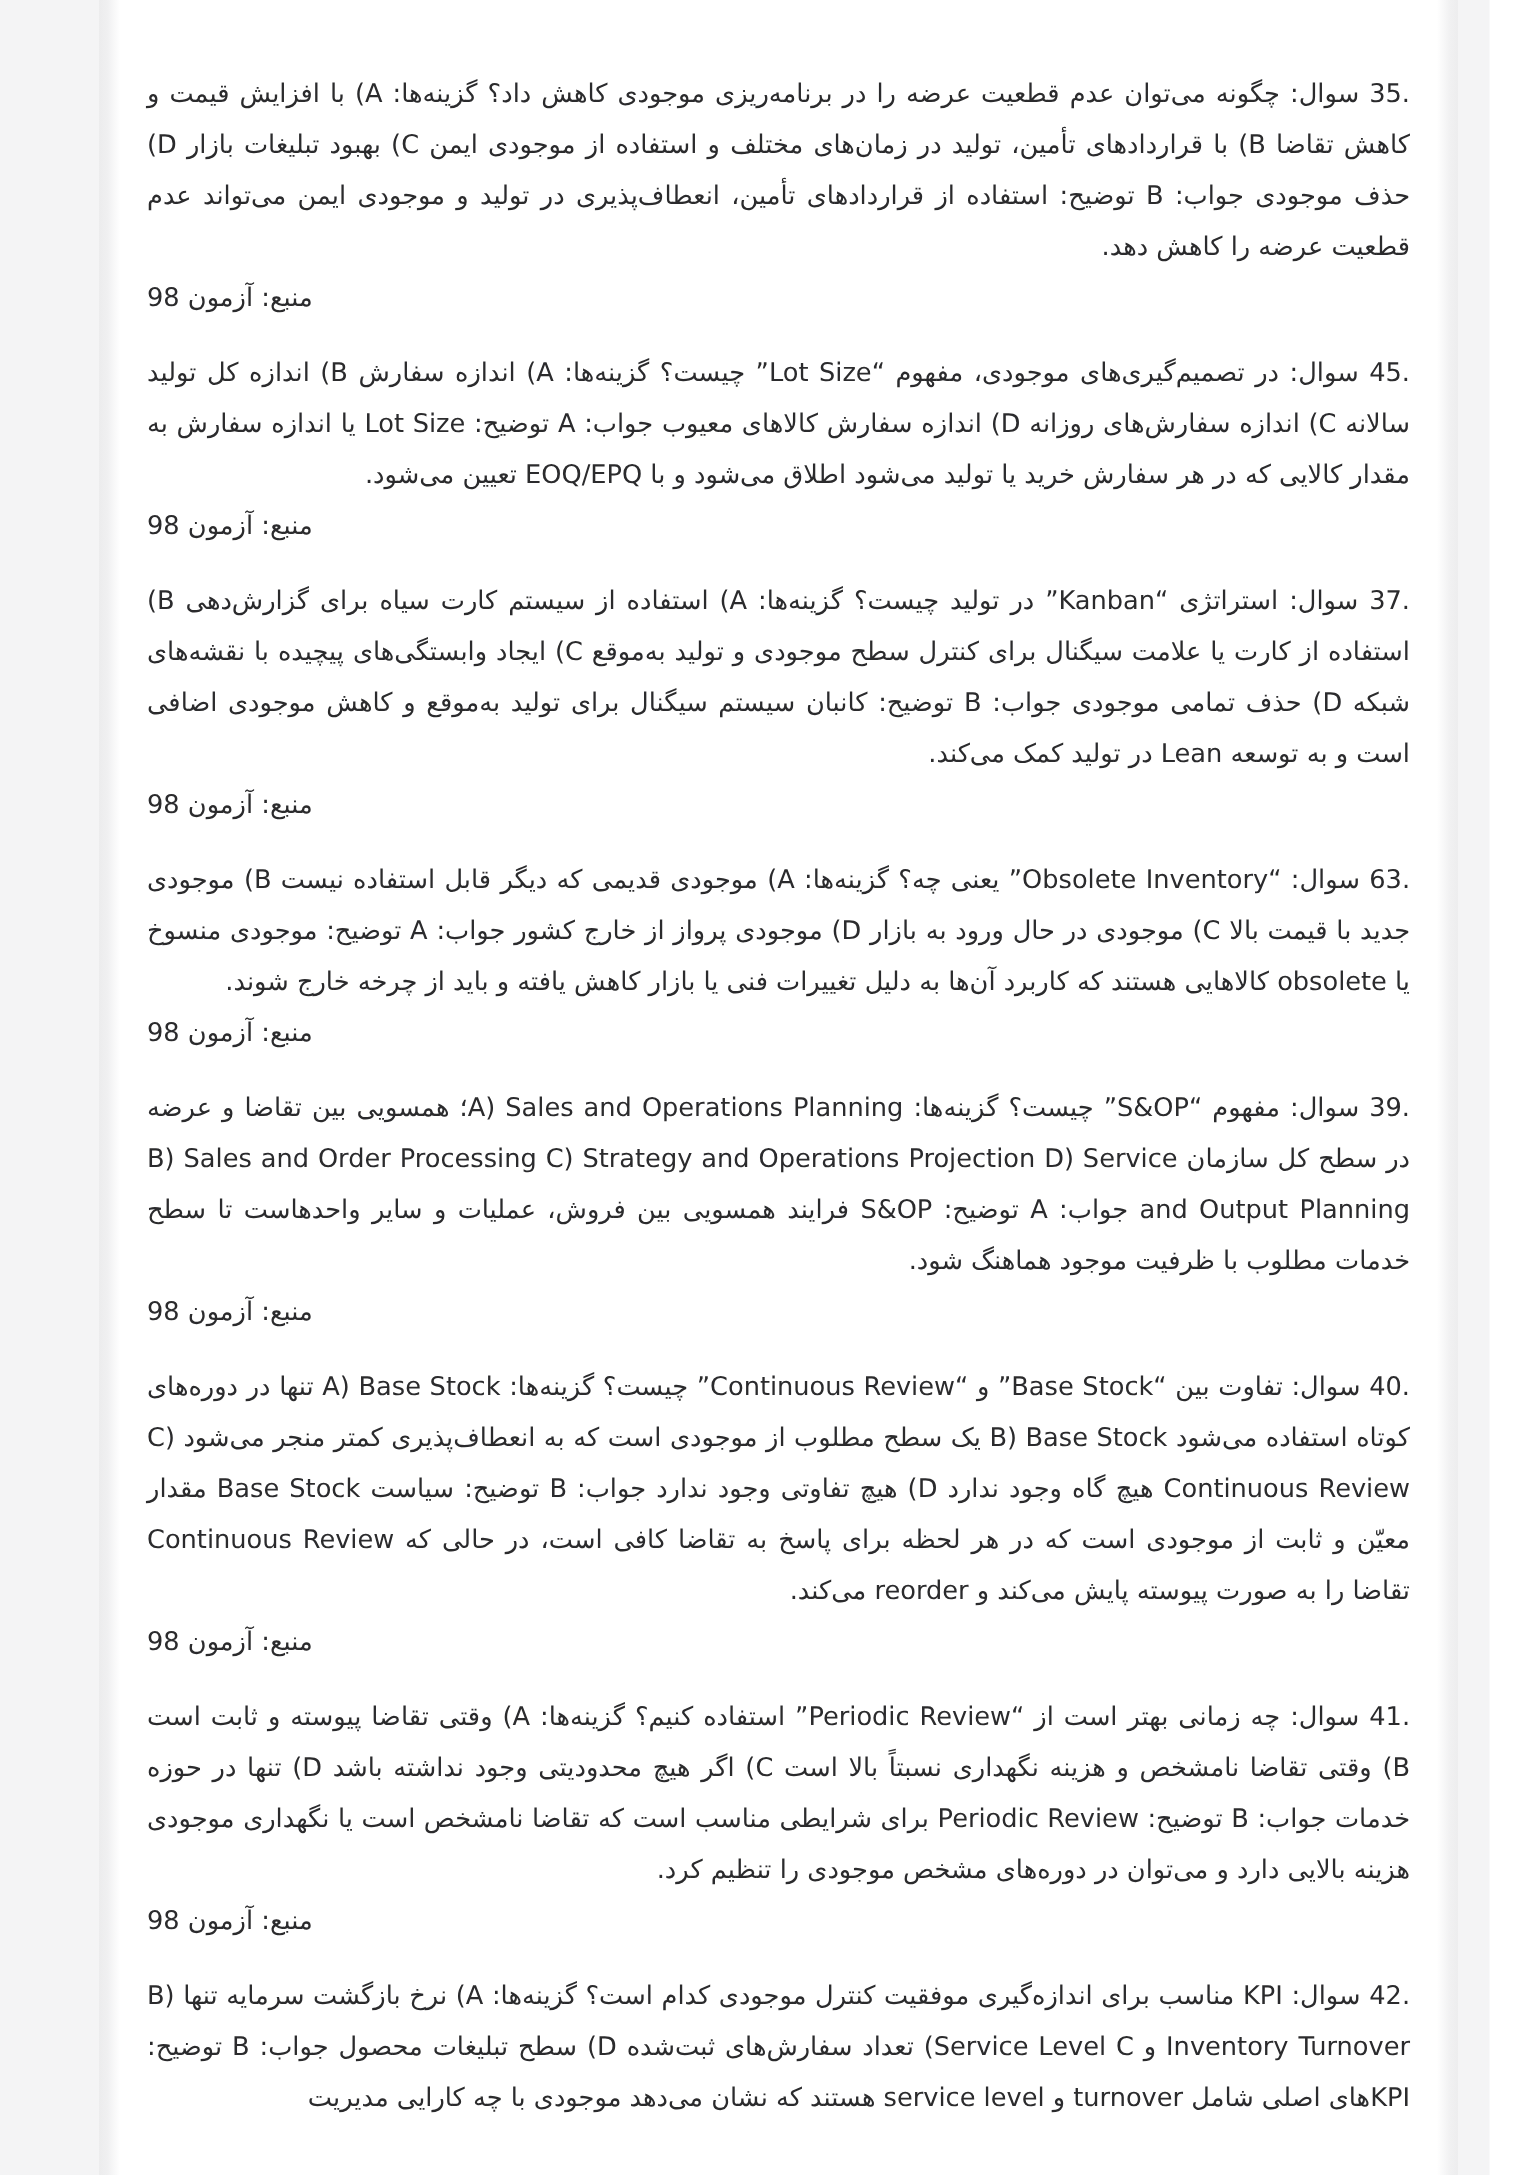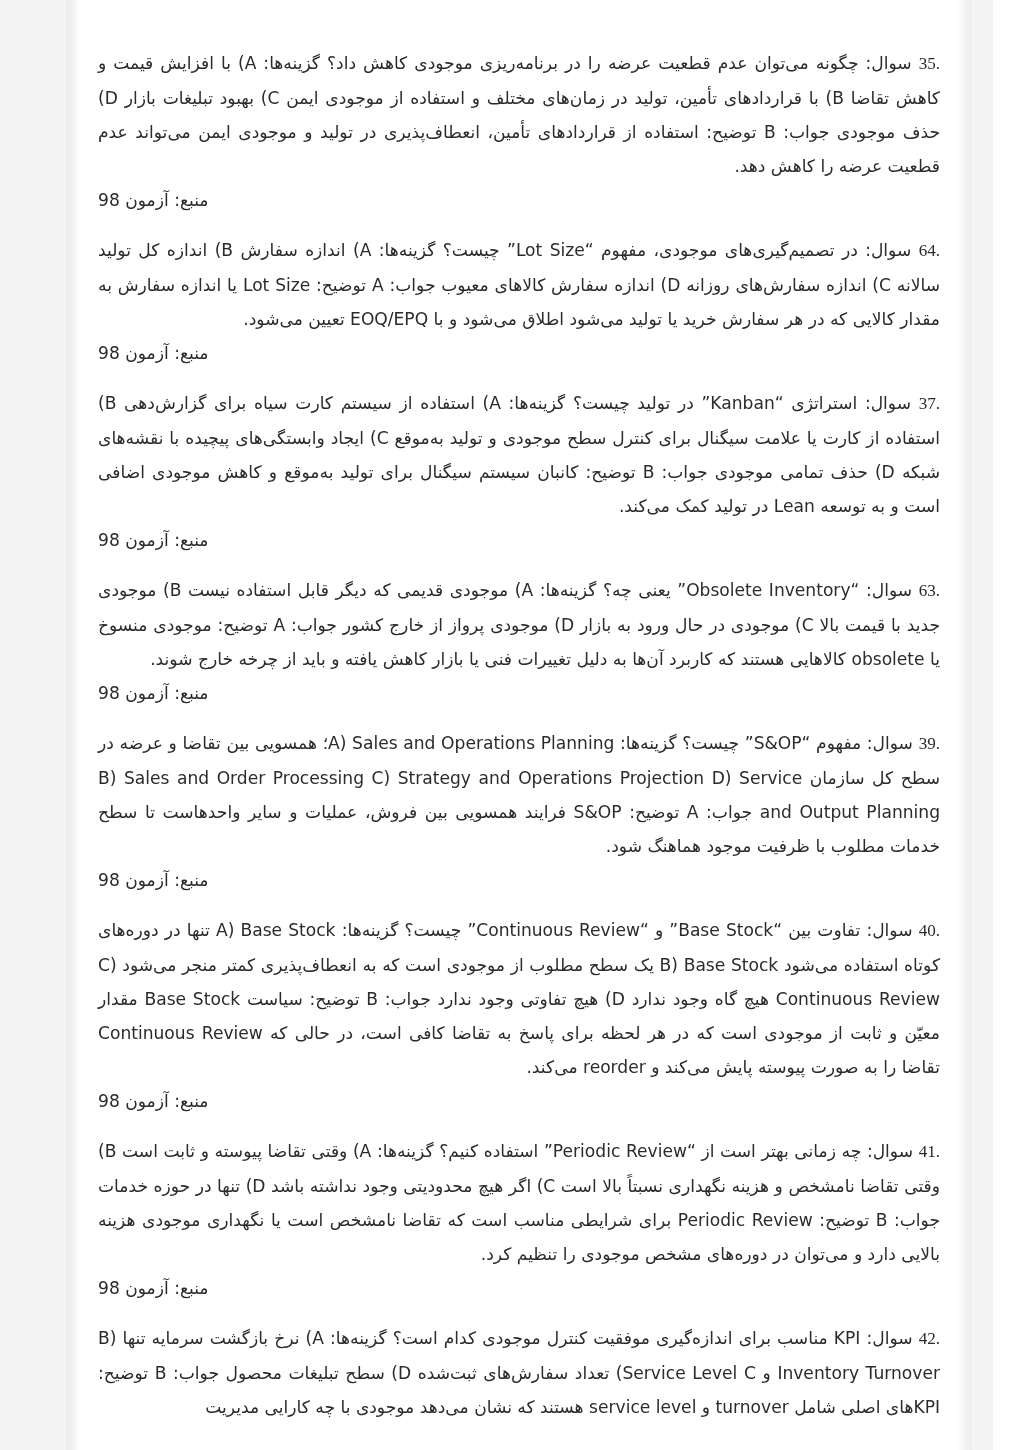--- a/index.html
+++ b/index.html
@@ -74,21 +74,20 @@
 
   .qa-body {
     display: block;
     text-align: justify;
     text-align-last: right;
     unicode-bidi: plaintext;
   }
 
   .qa-number {
     unicode-bidi: plaintext;
-    font-family: Liberation Serif, serif;
   }
 
   .qa-source {
     display: block;
     text-align: center;
     text-align-last: left;
     direction: rtl;
     unicode-bidi: plaintext;
   }
 
@@ -106,21 +105,21 @@
 <div class="page-shadow-right"></div>
 
 <div class="page">
   <div class="content" id="content">
 
   <div class="qa-block">
         <div class="qa-body"><span class="qa-number">35.</span> <span>سوال: چگونه می‌توان عدم قطعیت عرضه را در برنامه‌ریزی موجودی کاهش داد؟ گزینه‌ها: A) با افزایش قیمت و کاهش تقاضا B) با قراردادهای تأمین، تولید در زمان‌های مختلف و استفاده از موجودی ایمن C) بهبود تبلیغات بازار D) حذف موجودی جواب: B توضیح: استفاده از قراردادهای تأمین، انعطاف‌پذیری در تولید و موجودی ایمن می‌تواند عدم قطعیت عرضه را کاهش دهد.</span></div>
         <div class="qa-source">منبع: آزمون 98</div>
       </div>
       <div class="qa-block">
-        <div class="qa-body"><span class="qa-number">64.</span> <span>سوال: در تصمیم‌گیری‌های موجودی، مفهوم “Lot Size” چیست؟ گزینه‌ها: A) اندازه سفارش B) اندازه کل تولید سالانه C) اندازه سفارش‌های روزانه D) اندازه سفارش کالاهای معیوب جواب: A توضیح: Lot Size یا اندازه سفارش به مقدار کالایی که در هر سفارش خرید یا تولید می‌شود اطلاق می‌شود و با EOQ/EPQ تعیین می‌شود.</span></div>
+        <div class="qa-body"><span class="qa-number">45.</span> <span>سوال: در تصمیم‌گیری‌های موجودی، مفهوم “Lot Size” چیست؟ گزینه‌ها: A) اندازه سفارش B) اندازه کل تولید سالانه C) اندازه سفارش‌های روزانه D) اندازه سفارش کالاهای معیوب جواب: A توضیح: Lot Size یا اندازه سفارش به مقدار کالایی که در هر سفارش خرید یا تولید می‌شود اطلاق می‌شود و با EOQ/EPQ تعیین می‌شود.</span></div>
         <div class="qa-source">منبع: آزمون 98</div>
       </div>
       <div class="qa-block">
         <div class="qa-body"><span class="qa-number">37.</span> <span>سوال: استراتژی “Kanban” در تولید چیست؟ گزینه‌ها: A) استفاده از سیستم کارت سیاه برای گزارش‌دهی B) استفاده از کارت یا علامت سیگنال برای کنترل سطح موجودی و تولید به‌موقع C) ایجاد وابستگی‌های پیچیده با نقشه‌های شبکه D) حذف تمامی موجودی جواب: B توضیح: کانبان سیستم سیگنال برای تولید به‌موقع و کاهش موجودی اضافی است و به توسعه Lean در تولید کمک می‌کند.</span></div>
         <div class="qa-source">منبع: آزمون 98</div>
       </div>
       <div class="qa-block">
         <div class="qa-body"><span class="qa-number">63.</span> <span>سوال: “Obsolete Inventory” یعنی چه؟ گزینه‌ها: A) موجودی قدیمی که دیگر قابل استفاده نیست B) موجودی جدید با قیمت بالا C) موجودی در حال ورود به بازار D) موجودی پرواز از خارج کشور جواب: A توضیح: موجودی منسوخ یا obsolete کالاهایی هستند که کاربرد آن‌ها به دلیل تغییرات فنی یا بازار کاهش یافته و باید از چرخه خارج شوند.</span></div>
         <div class="qa-source">منبع: آزمون 98</div>
       </div>

